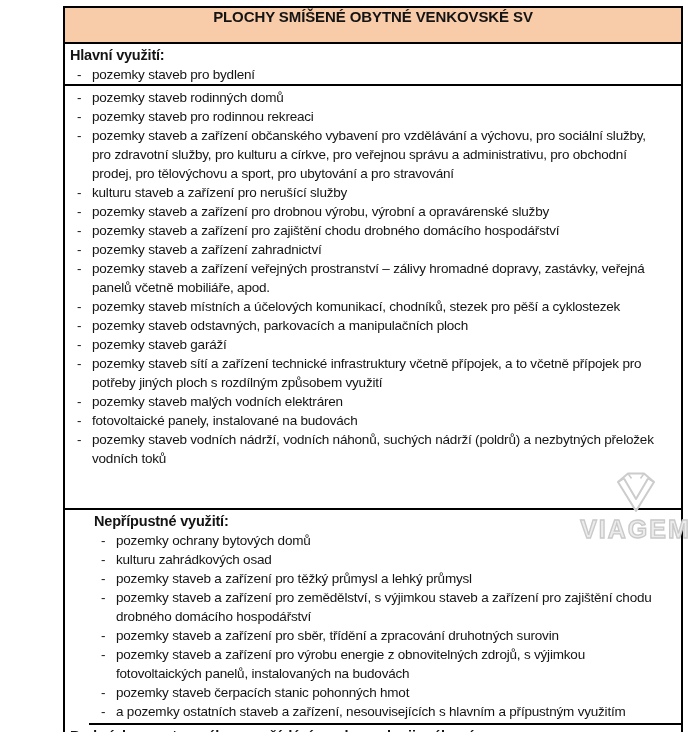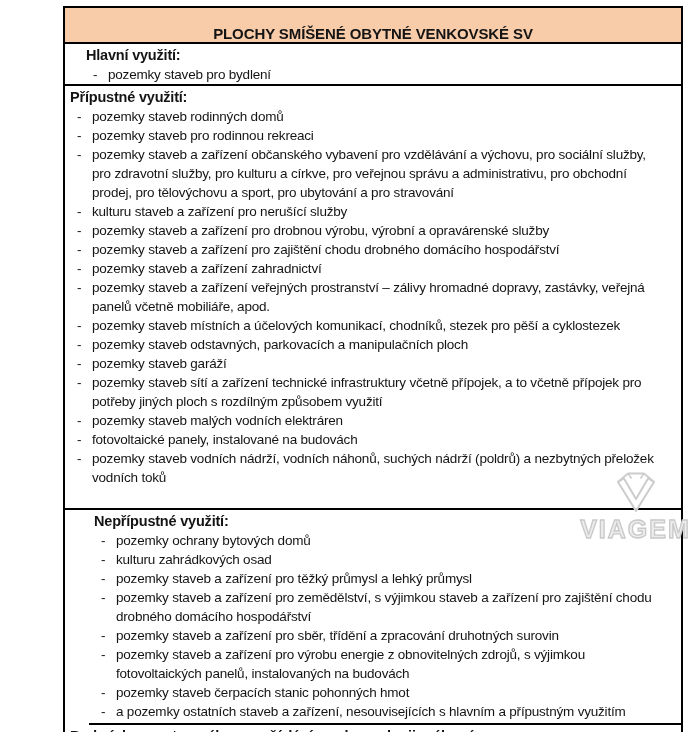--- a/index.html
+++ b/index.html
@@ -15,36 +15,36 @@
     position:absolute;
     left:63px; top:6px;
     width:620px;
     border:2px solid #000000;
     background:#ffffff;
   }
   .thead {
     height:36px;
     background:#F8CBA9;
     border-bottom:2px solid #000000;
-    display:flex; align-items:flex-end; justify-content:center;
+    display:flex; align-items:flex-start; justify-content:center;
     font-weight:bold; font-size:15px; letter-spacing:-0.1px;
   }
   .sec {
     overflow:hidden;
     border-bottom:2px solid #000000;
     padding-top:2px;
     font-size:13.5px; line-height:19px; letter-spacing:-0.2px;
   }
   .sec.last { border-bottom:none; }
   .sec-h {
     font-weight:bold;
     font-size:14.5px;
     padding-left:5px;
   }
-  .sec-0 { height:42px;padding-left:16px; }
+  .sec-0 { height:42px; }
   .sec-1 { height:424px; }
   .sec-2 { height:215px;margin-left:24px; }
   .item { display:flex; padding-left:12px; padding-right:14px; }
   .dash { width:15px; flex:none; }
   .txt  { flex:1; }
   .watermark {
     position:absolute;
     left:563px; top:471px;
     width:145px;
     text-align:center;
@@ -72,21 +72,20 @@
 
   <div class="sec sec-0">
     <div class="sec-h">Hlavní využití:</div>
     <div class="item">
         <span class="dash">-</span>
         <span class="txt">pozemky staveb pro bydlení</span>
       </div>
   </div>
 
   <div class="sec sec-1">
-    <div class="sec-h">Přípustné využití:</div>
     <div class="item">
         <span class="dash">-</span>
         <span class="txt">pozemky staveb rodinných domů</span>
       </div>
     <div class="item">
         <span class="dash">-</span>
         <span class="txt">pozemky staveb pro rodinnou rekreaci</span>
       </div>
     <div class="item">
         <span class="dash">-</span>

